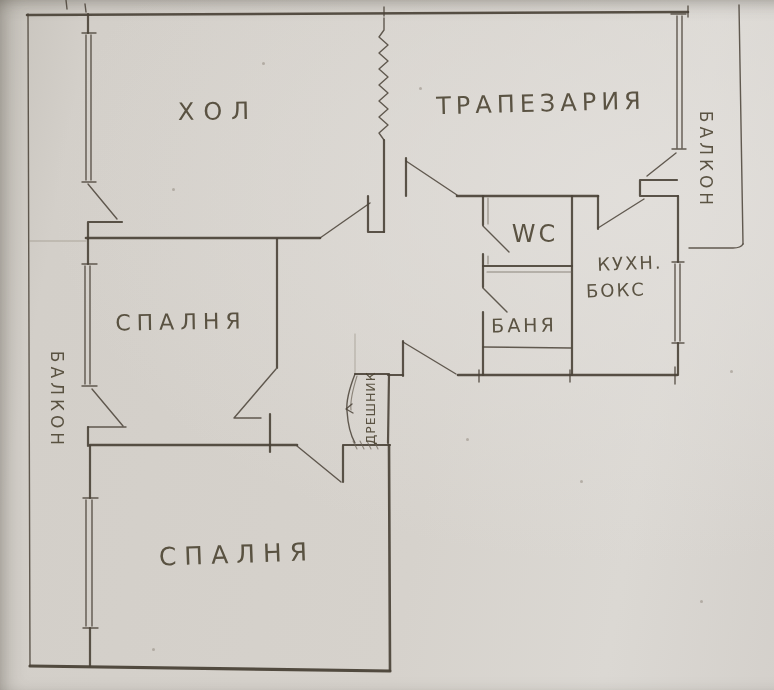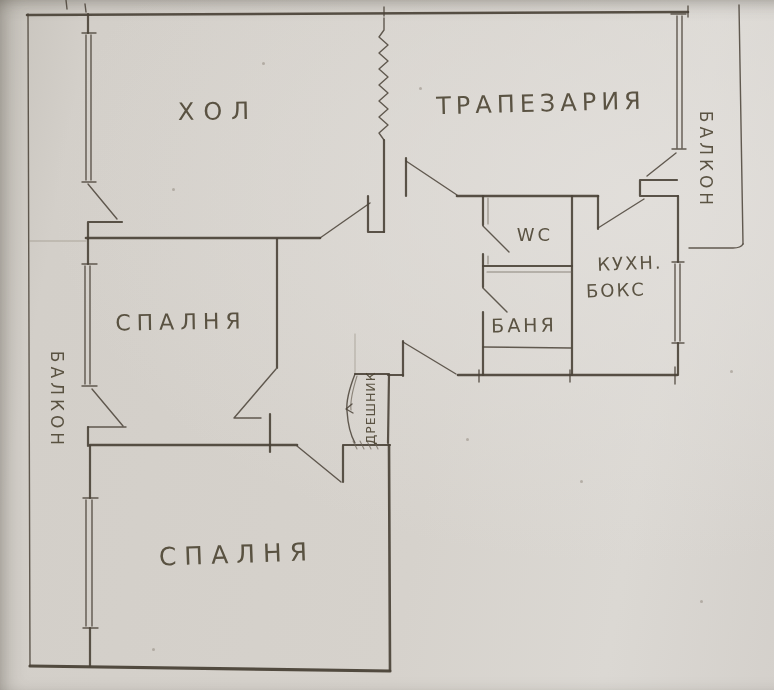--- a/index.html
+++ b/index.html
@@ -13,21 +13,21 @@
                inset 0 12px 18px -10px rgba(60,55,46,.30),
                inset -8px 0 16px -10px rgba(60,55,46,.22);
     padding-left:32px;
   }
   .lbl{
     position:absolute;color:#49412f;opacity:.88;white-space:nowrap;
     transform:translate(-50%,-50%);line-height:1.05;text-align:center;
   }
   .lbl.hall{font-size:24px;letter-spacing:9px;transform:translate(-50%,-50%) rotate(-1deg);}
   .lbl.dining{font-size:24px;letter-spacing:5px;transform:translate(-50%,-50%) rotate(-1.5deg);}
-  .lbl.wc{font-size:18px;letter-spacing:3px;}
+  .lbl.wc{font-size:24px;letter-spacing:3px;}
   .lbl.kitchen{font-size:18px;letter-spacing:2px;transform:translate(-50%,-50%) rotate(-2deg);}
   .lbl.bath{font-size:19px;letter-spacing:3px;transform:translate(-50%,-50%) rotate(-1deg);}
   .lbl.bed-mid{font-size:22px;letter-spacing:6px;transform:translate(-50%,-50%) rotate(-1deg);}
   .lbl.bed-bot{font-size:25px;letter-spacing:8px;transform:translate(-50%,-50%) rotate(-2deg);}
   .lbl.balk-l{font-size:17px;letter-spacing:4px;transform:translate(-50%,-50%) rotate(90deg);}
   .lbl.balk-r{font-size:17px;letter-spacing:4px;transform:translate(-50%,-50%) rotate(90deg);}
   .lbl.closet{font-size:12.5px;letter-spacing:1px;transform:translate(-50%,-50%) rotate(-90deg);}
   .speck{position:absolute;width:3px;height:3px;border-radius:50%;background:#857d6f;opacity:.45;}
   svg{position:absolute;left:0;top:0;}
   svg *{stroke:#4a4237;fill:none;stroke-linecap:round;stroke-linejoin:round;}

